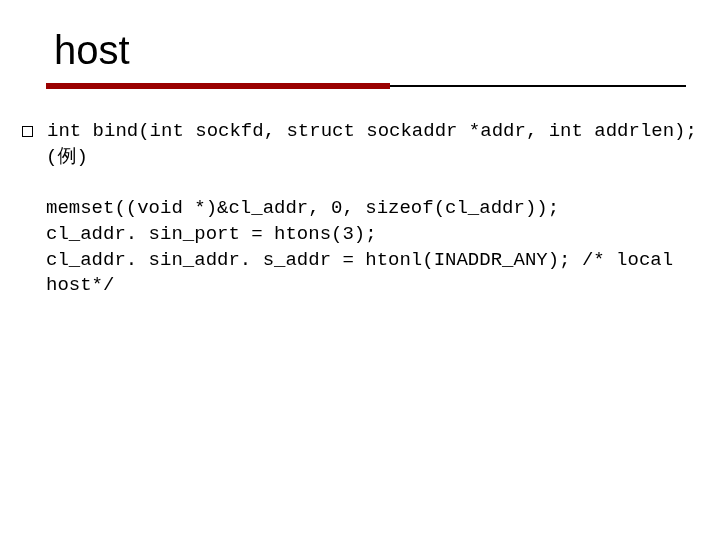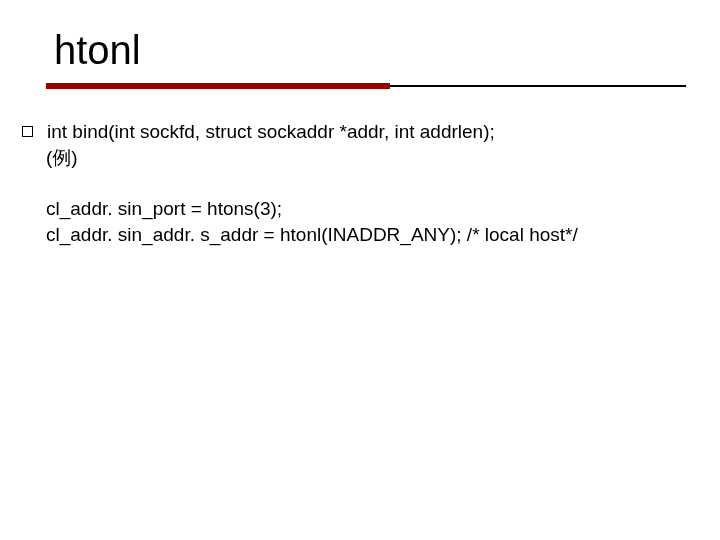--- a/index.html
+++ b/index.html
@@ -32,59 +32,60 @@
     width: 344px;
     height: 6px;
     background: #9a0000;
   }
   .body {
     margin-top: 30px;
     font-size: 19px;
     line-height: 1.35;
     color: #000;
   }
-  .row { position: relative; padding-left: 0; }
+  .row { position: relative; padding-left: 0; font-family: Liberation Mono, monospace; }
   .bullet-row { display: flex; align-items: flex-start; }
   .bullet-box {
     width: 11px; height: 11px;
     border: 1px solid #000;
     background: #fff;
     margin-top: 7px;
     margin-right: 14px;
     margin-left: -24px;
     flex: 0 0 auto;
   }
   .para { margin-bottom: 26px; }
   .para:last-child { margin-bottom: 0; }
 </style>
 </head>
 <body>
 
 <div class="slide">
 
   <div class="title-block">
-    <div class="title">htonl</div>
+    <div class="title">host</div>
     <div class="rule-container">
       <div class="rule-thin"></div>
       <div class="rule-thick"></div>
     </div>
   </div>
 
   <div class="body">
 
     <div class="para">
       <div class="bullet-row row">
         <span class="bullet-box"></span>
         <span>int bind(int sockfd, struct sockaddr *addr, int addrlen);</span>
       </div>
       <div class="row">(例)</div>
     </div>
 
 
     <div class="para">
+      <div class="row">memset((void *)&amp;cl_addr, 0, sizeof(cl_addr));</div>
       <div class="row">cl_addr. sin_port = htons(3);</div>
       <div class="row">cl_addr. sin_addr. s_addr = htonl(INADDR_ANY);  /* local host*/</div>
     </div>
 
 
   </div>
 
 </div>
 
 </body></html>

